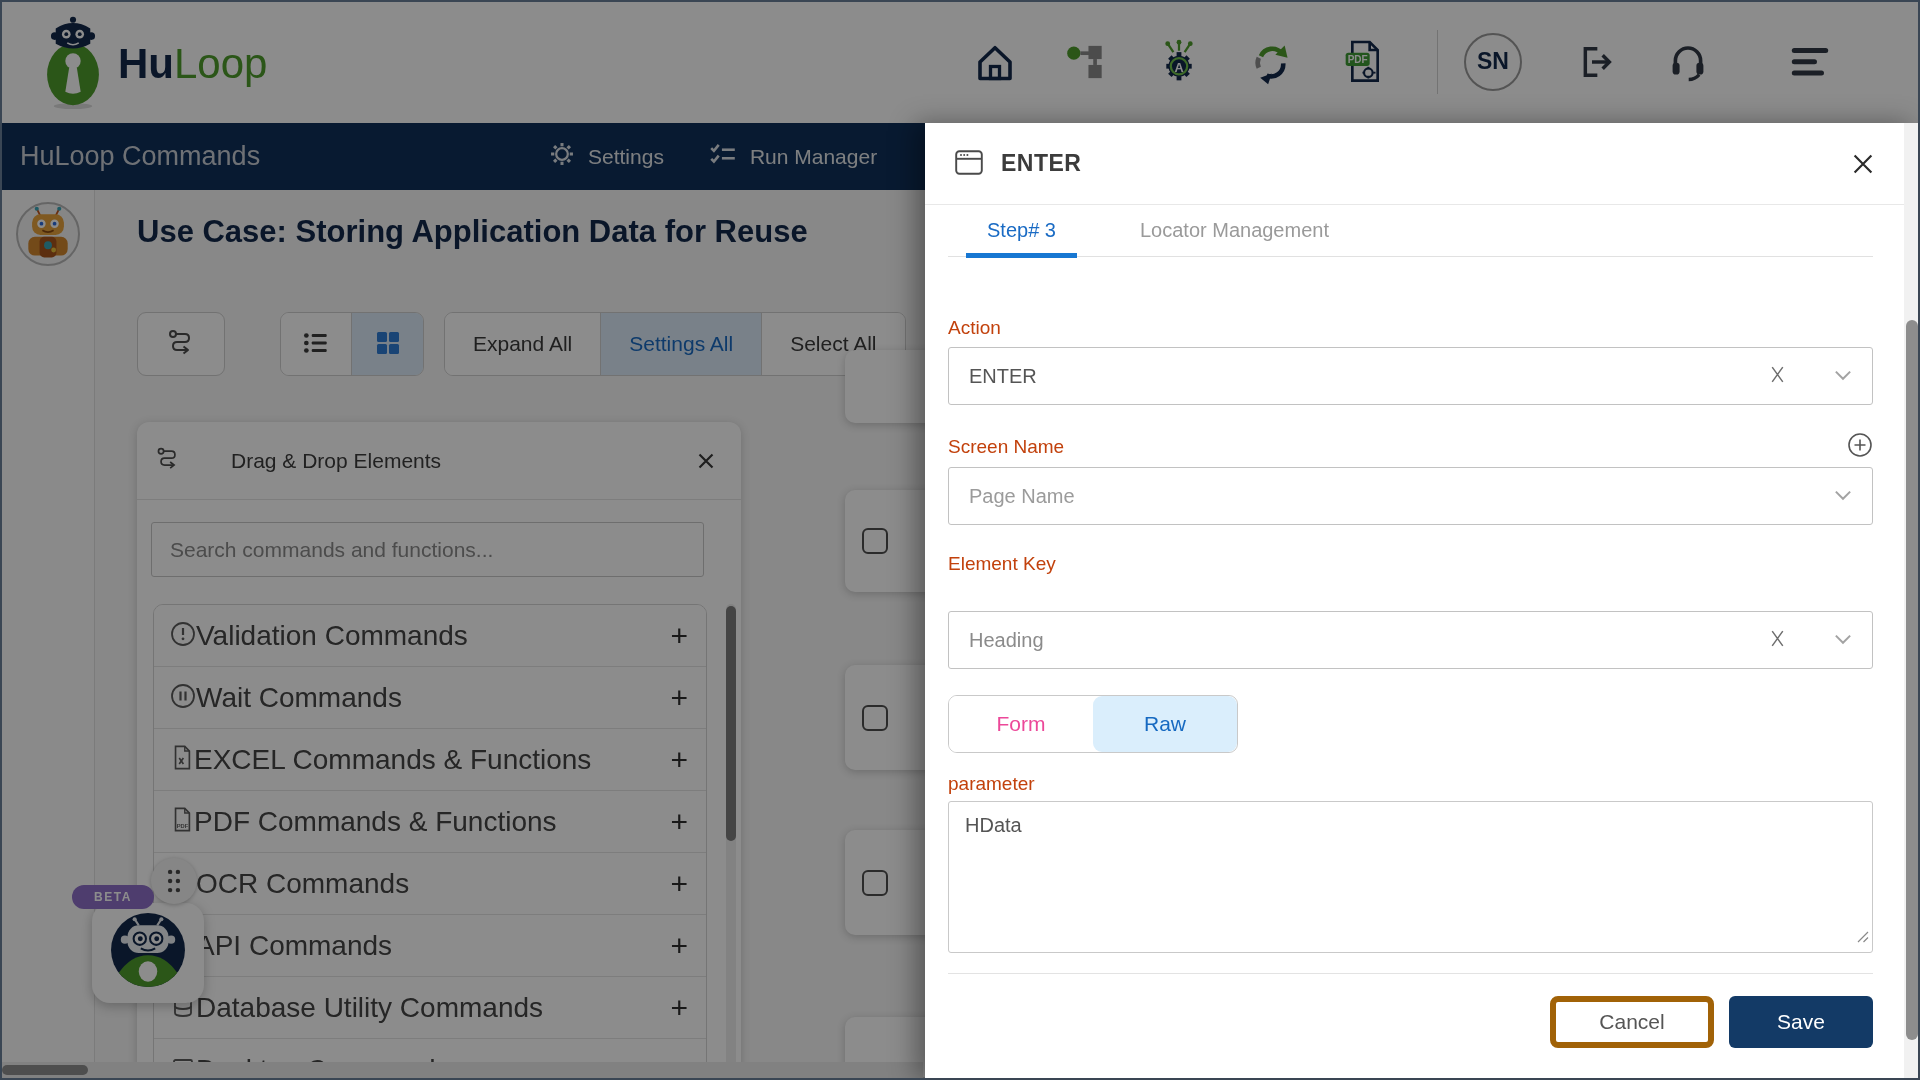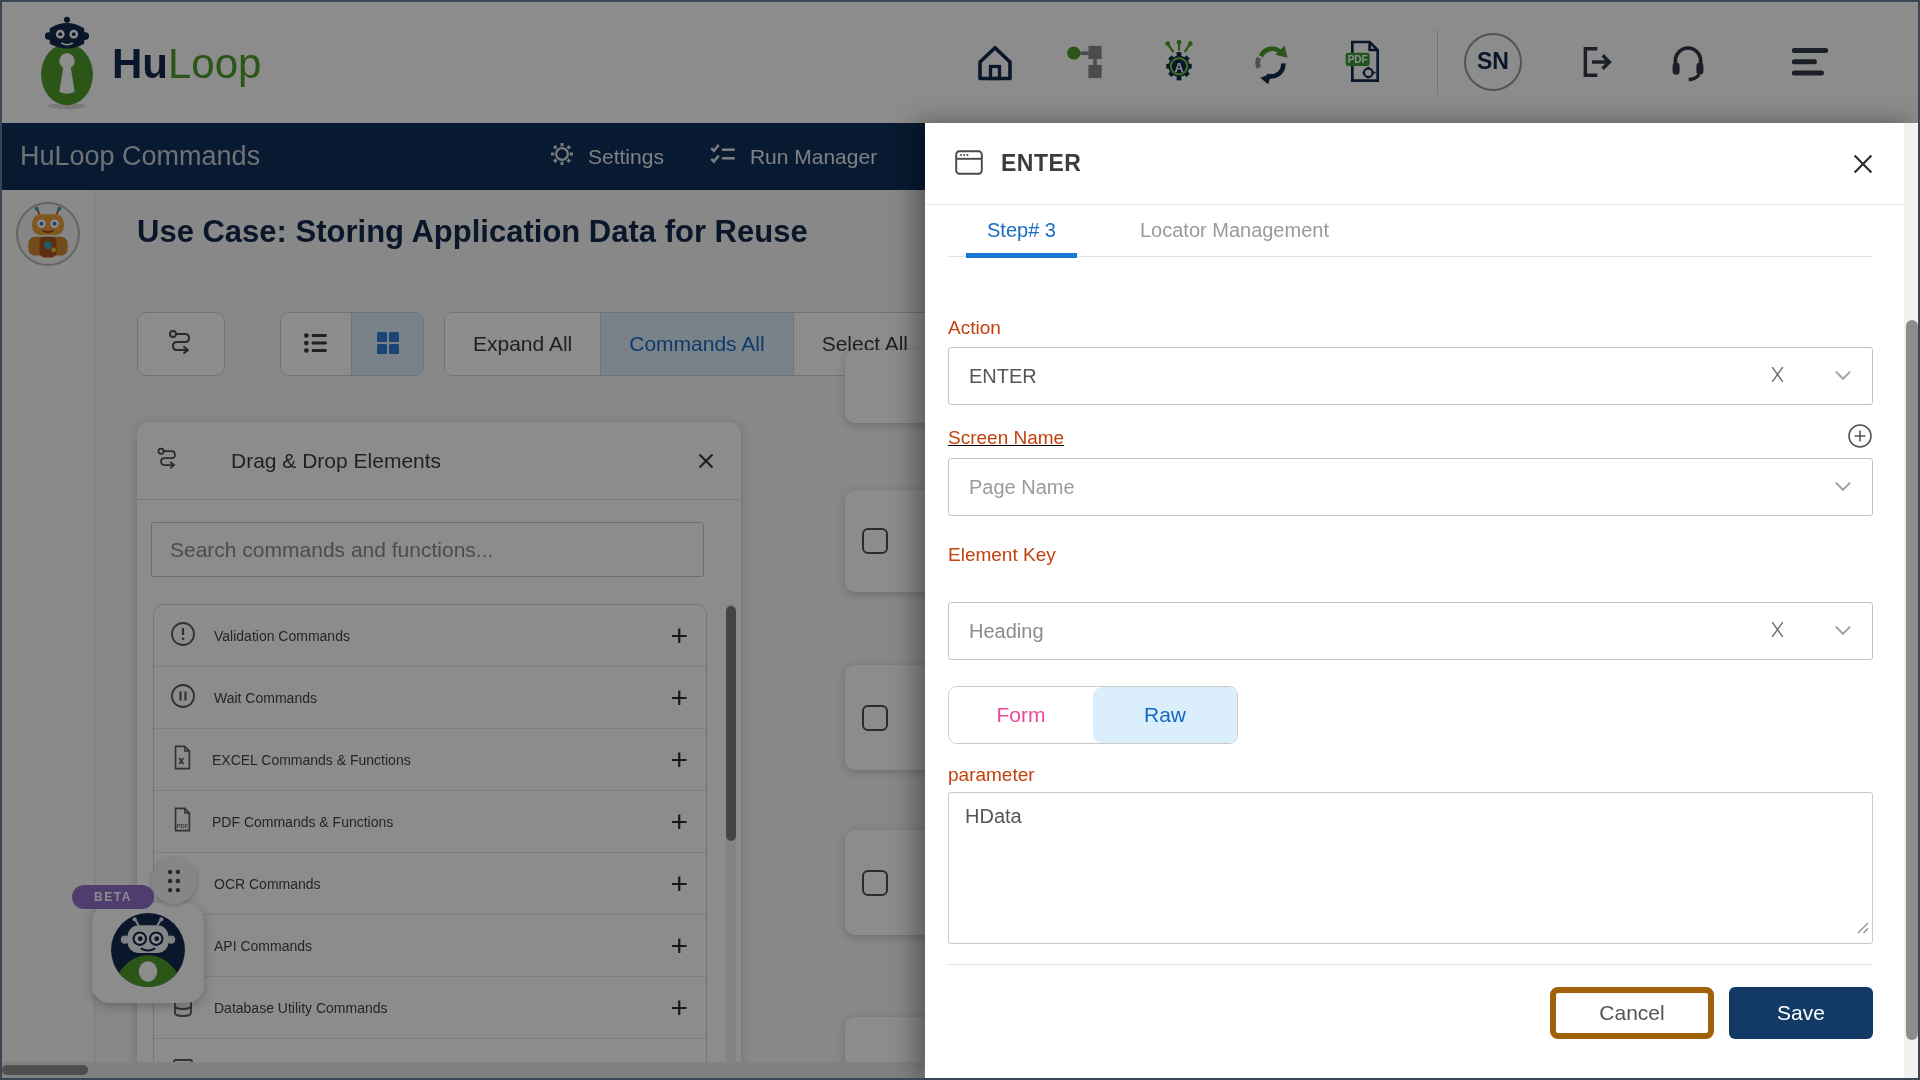--- a/index.html
+++ b/index.html
@@ -2,21 +2,21 @@
 <html><head>
 <meta charset="utf-8">
 <style>
   * { margin:0; padding:0; box-sizing:border-box; }
   html,body { background:#222; }
   body { font-family:"Liberation Sans", sans-serif; }
   .screen { position:relative; width:1920px; height:1080px; background:#f7f7f7; overflow:hidden; }
 
   
   .topbar { position:absolute; left:0; top:0; width:1920px; height:123px; background:#ffffff; z-index:1; }
-  .logo { position:absolute; left:36px; top:14px; display:flex; align-items:center; gap:14px; cursor:pointer;justify-content:flex-end; }
+  .logo { position:absolute; left:42px; top:14px; display:flex; align-items:center; gap:14px; cursor:pointer;justify-content:flex-end; }
   .logo-text { font-size:42px; letter-spacing:0; }
   .logo-text .hu { color:#13294b; font-weight:bold; }
   .logo-text .loop { color:#4f9d2d; font-weight:400; }
   .nav-right { position:absolute; right:0; top:0; height:123px; display:flex; align-items:center; }
   .nav-ic { width:48px; height:48px; display:flex; align-items:center; justify-content:center; margin-right:44px; cursor:pointer; }
   .nav-divider { width:1px; height:64px; background:#d2d2d2; margin:0 26px 0 6px; }
   .avatar { width:58px; height:58px; border-radius:50%; border:2px solid #9a9a9a; display:flex; align-items:center; justify-content:center;
             font-size:23px; font-weight:bold; color:#13294b; margin-right:52px; cursor:pointer; }
   .nav-ic2 { width:44px; height:44px; display:flex; align-items:center; justify-content:center; margin-right:48px; cursor:pointer; }
   .nav-ic2.last { margin-right:88px; margin-left:30px; }
@@ -50,21 +50,21 @@
                box-shadow:0 2px 10px rgba(0,0,0,0.18); overflow:hidden; }
   .dp-head { height:78px; display:flex; align-items:center; padding:0 22px 0 18px; border-bottom:1px solid #e3e3e3;gap:40px; }
   .dp-head .dp-title { font-size:21px; color:#3d3d3d; margin-left:10px; flex:1; }
   .dp-close { width:26px; height:26px; display:flex; align-items:center; justify-content:center; cursor:pointer; }
   .dp-search { display:block; margin:22px 0 0 14px; width:553px; height:55px; border:1px solid #c9c9c9; border-radius:3px;
                font-size:21px; color:#444; padding:0 18px; font-family:inherit; background:#fff; }
   .dp-search::placeholder { color:#8a8a8a; }
   .dp-list { margin:27px 0 0 16px; width:554px; border:1px solid #d6d6d6; border-radius:10px; overflow:hidden; }
   .dp-row { height:62px; display:flex; align-items:center; padding:0 18px 0 16px; border-bottom:1px solid #e4e4e4; background:#fff; cursor:grab; }
   .dp-row:last-child { border-bottom:none; }
-  .dp-row .li-label { font-size:14px; color:#454545; margin-left:18px; flex:1; }
+  .dp-row .li-label { font-size:28px; color:#454545; margin-left:0; flex:1; }
   .dp-plus { font-size:30px; font-weight:300; color:#2e2e2e; line-height:1; cursor:pointer; }
   .dp-scrollbar { position:absolute; right:5px; top:182px; bottom:4px; width:10px; background:#ededed; border-radius:5px; }
   .dp-thumb { position:absolute; top:2px; left:0; width:10px; height:235px; background:#7d7d7d; border-radius:5px; }
 
   
   .step-card { position:absolute; left:845px; width:200px; background:#fff; border-radius:10px; box-shadow:0 2px 8px rgba(0,0,0,0.2);
                display:flex; align-items:center; padding-left:17px; cursor:pointer; }
   .chk { width:26px; height:26px; border:2px solid #4f4f4f; border-radius:6px; background:#fff; cursor:pointer; flex:none; }
   .step-num { font-size:21px; color:#333; margin-left:38px; }
 
@@ -92,21 +92,21 @@
   .dw-close { width:30px; height:30px; display:flex; align-items:center; justify-content:center; cursor:pointer; }
   .dw-body { padding:0 47px 0 23px; }
   .dw-tabs { display:flex; padding-left:18px; gap:42px; height:52px; align-items:center; border-bottom:1px solid #e1e1e1; position:relative; }
   .dw-tab { font-size:20px; color:#9a9a9a; padding:0 21px; height:52px; display:flex; align-items:center; cursor:pointer; position:relative; }
   .dw-tab.active { color:#1a6bc4; }
   .dw-tab.active::after { content:""; position:absolute; left:0; right:0; bottom:-1px; height:5px; background:#1777d2; }
   .f-label { font-size:19px; color:#c2410c; height:22px; }
   .f-label.mt60 { margin-top:60px; }
   .f-label.mt28 { margin-top:28px; }
   .f-label.mt20 { margin-top:20px; }
-  .label-row { display:flex; align-items:center; justify-content:space-between; margin-top:21px; height:24px;text-decoration:underline; }
+  .label-row { display:flex; align-items:center; justify-content:space-between; margin-top:30px; height:24px; }
   .sel { margin-top:8px; height:58px; border:1px solid #c2c2c2; border-radius:3px; display:flex; align-items:center;
          padding:0 20px; background:#fff; cursor:pointer; }
   .sel.mt36 { margin-top:36px; }
   .sel .val { font-size:20px; color:#555; }
   .sel .val.placeholder { color:#9b9b9b; }
   .sel-icons { margin-left:auto; display:flex; align-items:center; gap:48px; }
   .mode-toggle { margin-top:26px; width:290px; height:58px; border:1px solid #c9c9c9; border-radius:9px; display:flex; overflow:hidden; background:#fff; }
   .mode-btn { flex:1; border:none; background:#fff; font-size:21px; color:#ec4899; cursor:pointer; font-family:inherit; }
   .mode-btn.active { background:#daeefc; color:#1669c1; border-radius:9px; }
   .ta-wrap { position:relative; margin-top:6px; }
@@ -339,21 +339,21 @@
                   <rect x="15" y="3" width="10" height="10" rx="1.5"></rect>
                   <rect x="3" y="15" width="10" height="10" rx="1.5"></rect>
                   <rect x="15" y="15" width="10" height="10" rx="1.5"></rect>
                 </g>
               </svg>
           </span>
         </button>
       </div>
       <div class="tb-group text-group">
         <button class="cell">Expand All</button>
-        <button class="cell active-blue">Commands All</button>
+        <button class="cell active-blue">Settings All</button>
         <button class="cell">Select All</button>
       </div>
     </div>
 
     <section class="dragpanel">
       <div class="dp-head">
         <span>
           <svg width="26" height="26" viewBox="0 0 30 30">
               <circle cx="7" cy="6" r="3" fill="none" stroke="#4e4e4e" stroke-width="2"></circle>
               <path d="M10 6 H19 Q23 6 23 10 Q23 14 19 14 H11 Q7 14 7 18 Q7 22 11 22 H21" fill="none" stroke="#4e4e4e" stroke-width="2"></path>

